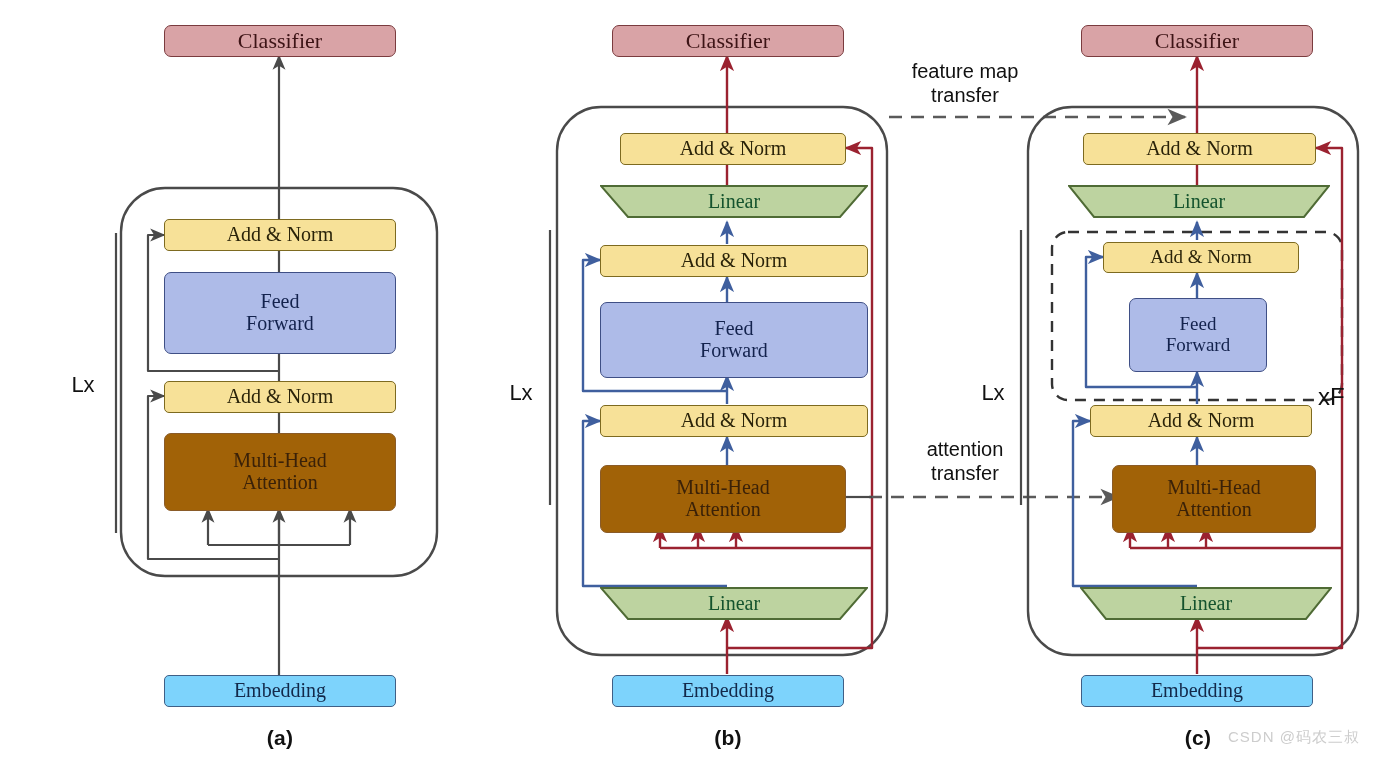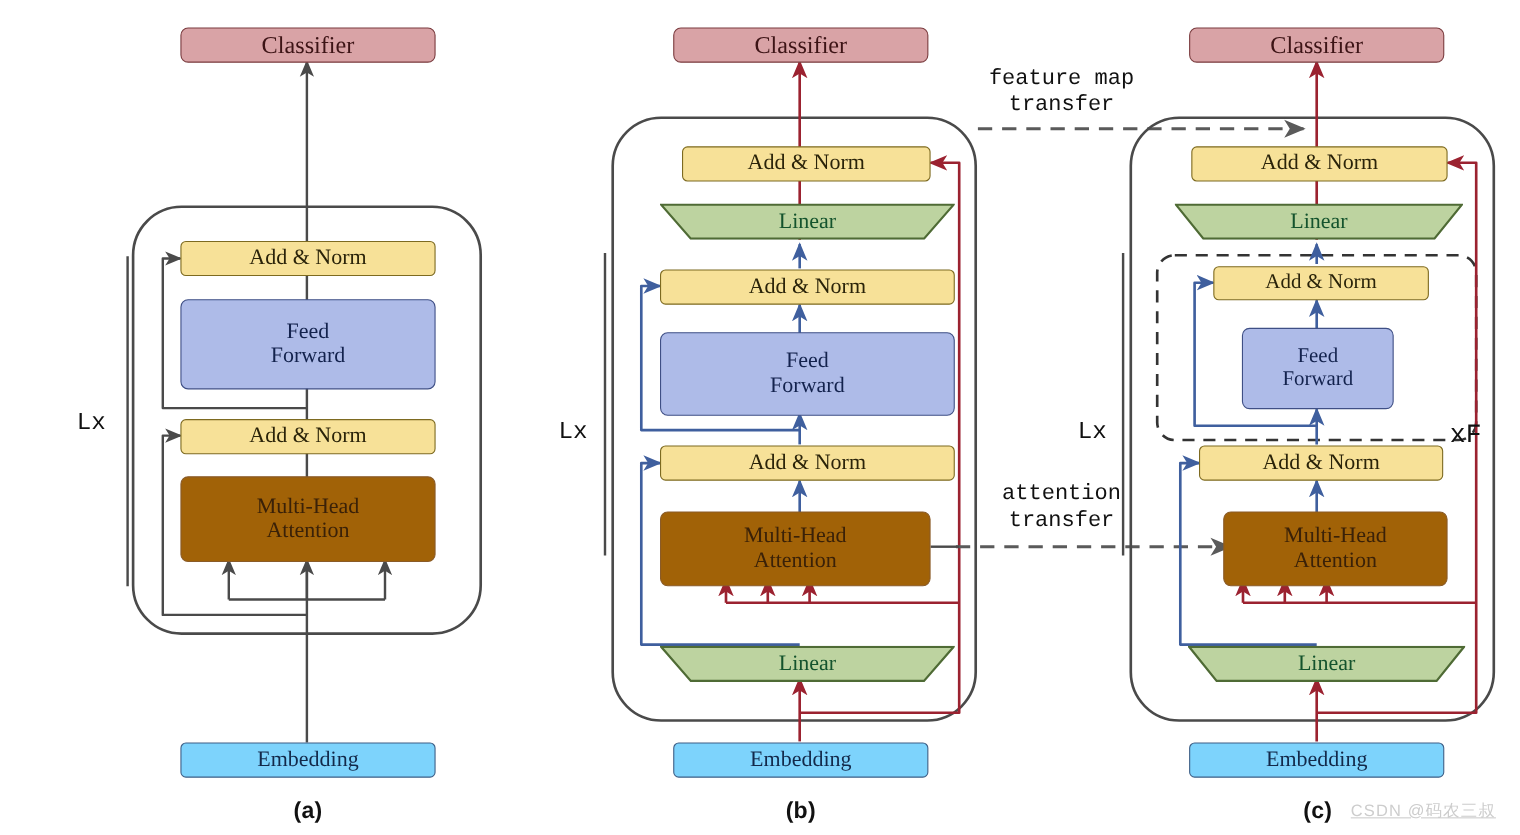--- a/index.html
+++ b/index.html
@@ -33,26 +33,26 @@
     color:#14532d;font-family:"Liberation Serif","DejaVu Serif",serif;
     pointer-events:none;
   }
 
   .caption{
     position:absolute;font-family:"Liberation Sans","DejaVu Sans",sans-serif;
     font-weight:700;color:#111;letter-spacing:.2px;
   }
   .plaintext{
     position:absolute;color:#111;
-    font-family:Liberation Mono, monospace;
+    font-family:Liberation Sans, sans-serif;
     text-align:center;line-height:1.18;white-space:pre-line;
   }
   .watermark{
     position:absolute;color:#cdcdcd;font-size:15px;letter-spacing:1px;
-    font-family:"Liberation Sans","DejaVu Sans",sans-serif;white-space:nowrap;text-decoration:underline;
+    font-family:"Liberation Sans","DejaVu Sans",sans-serif;white-space:nowrap;
   }
 </style>
 </head>
 <body>
 
 <div id="stage">
 
   <svg class="layer" viewBox="0 0 1382 759">
     <defs>
       <marker id="ah-gray" viewBox="0 0 10 10" refX="9" refY="5" markerWidth="7" markerHeight="7" orient="auto-start-reverse">

